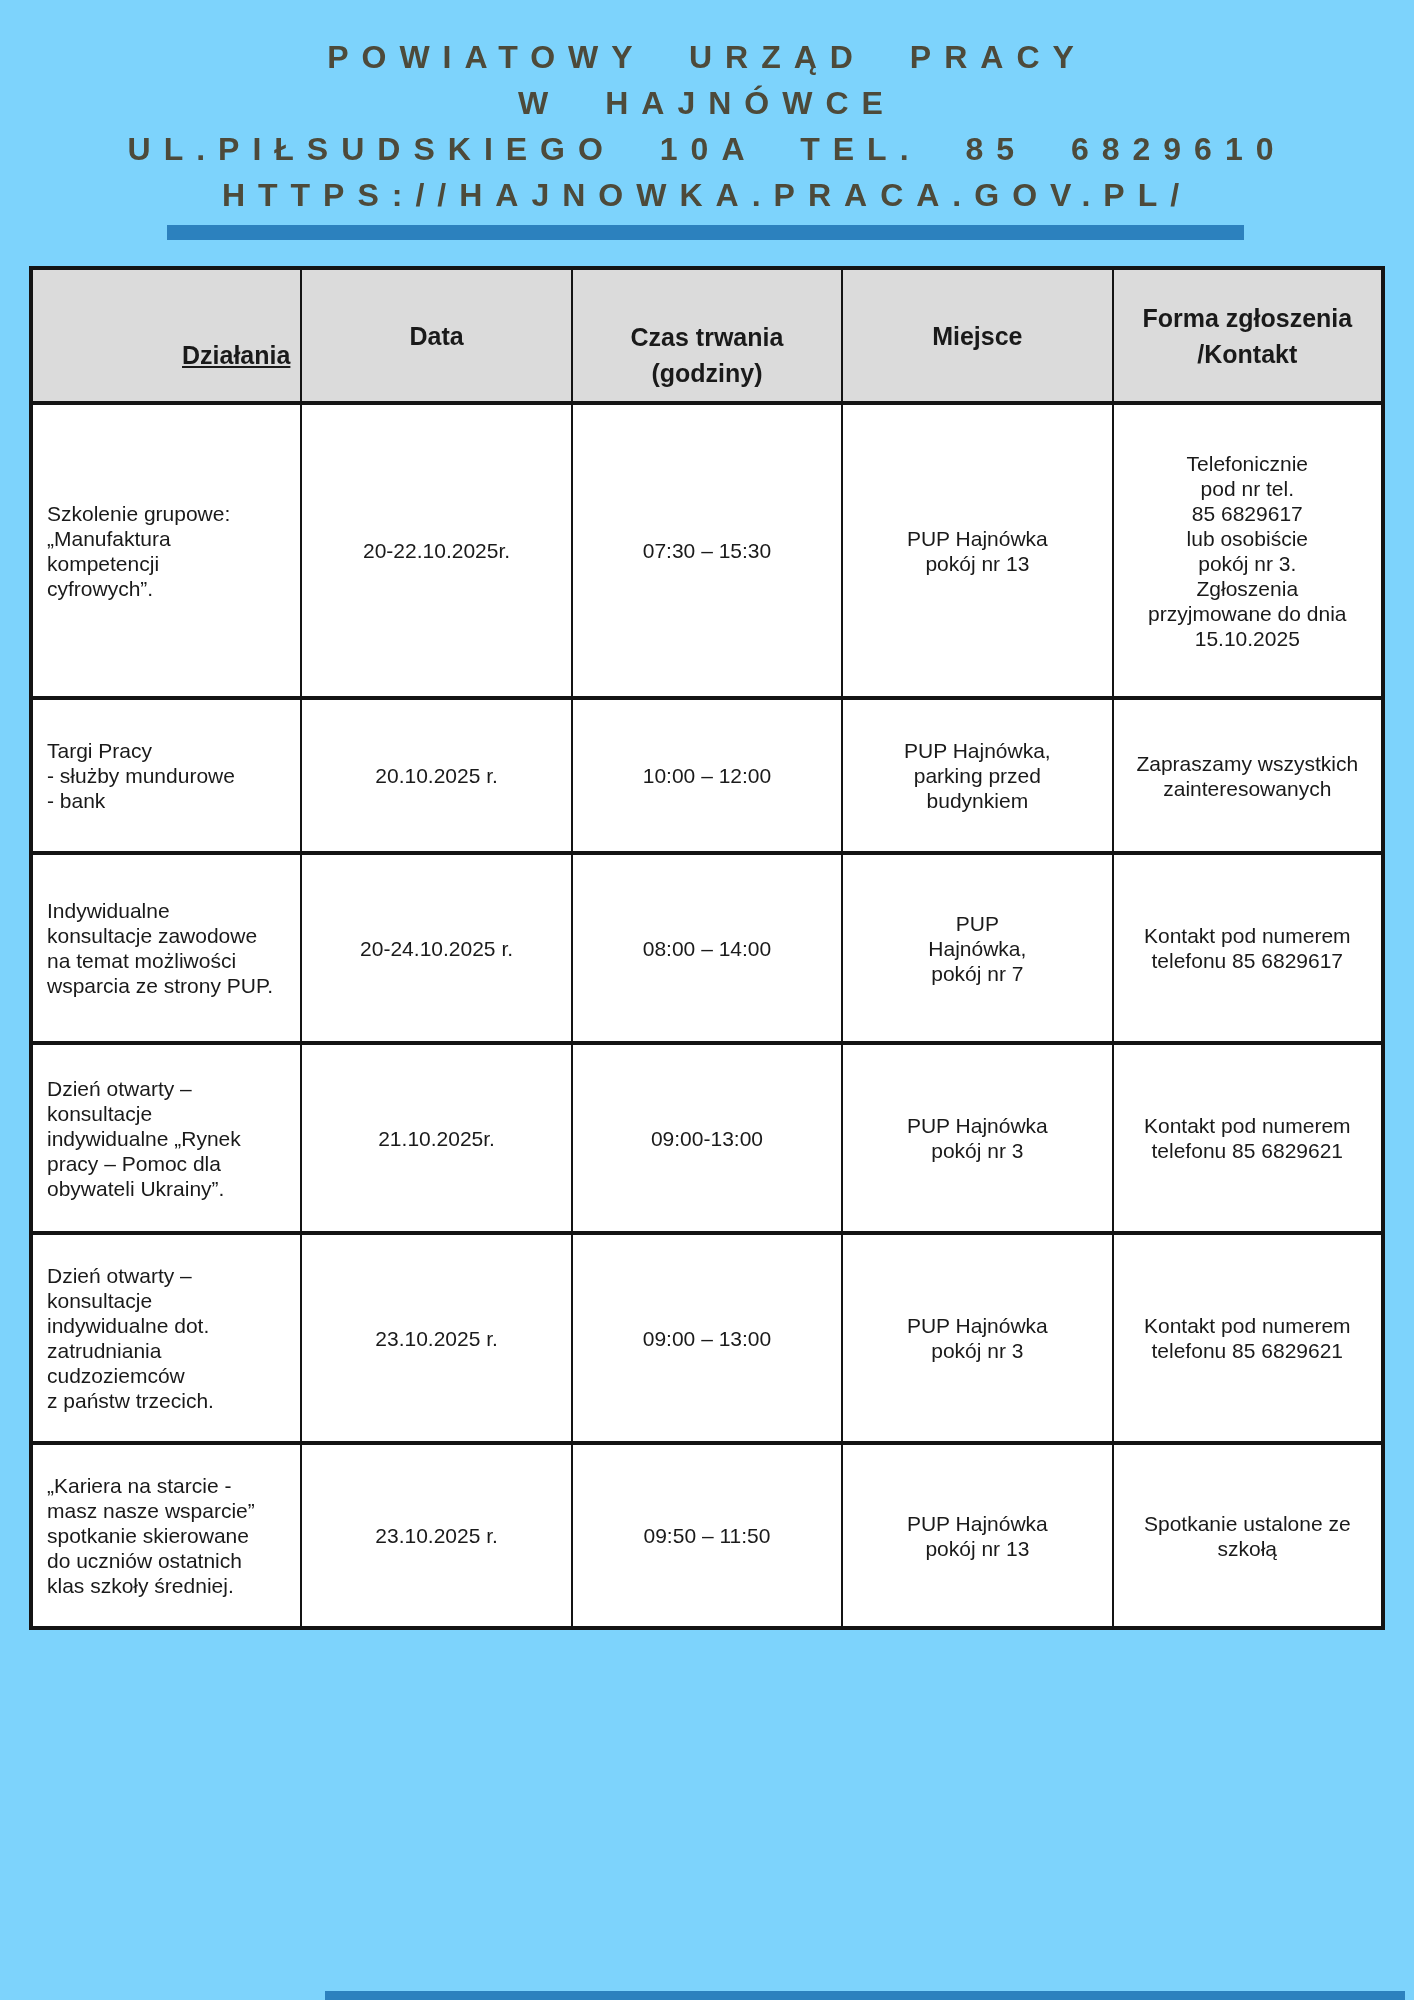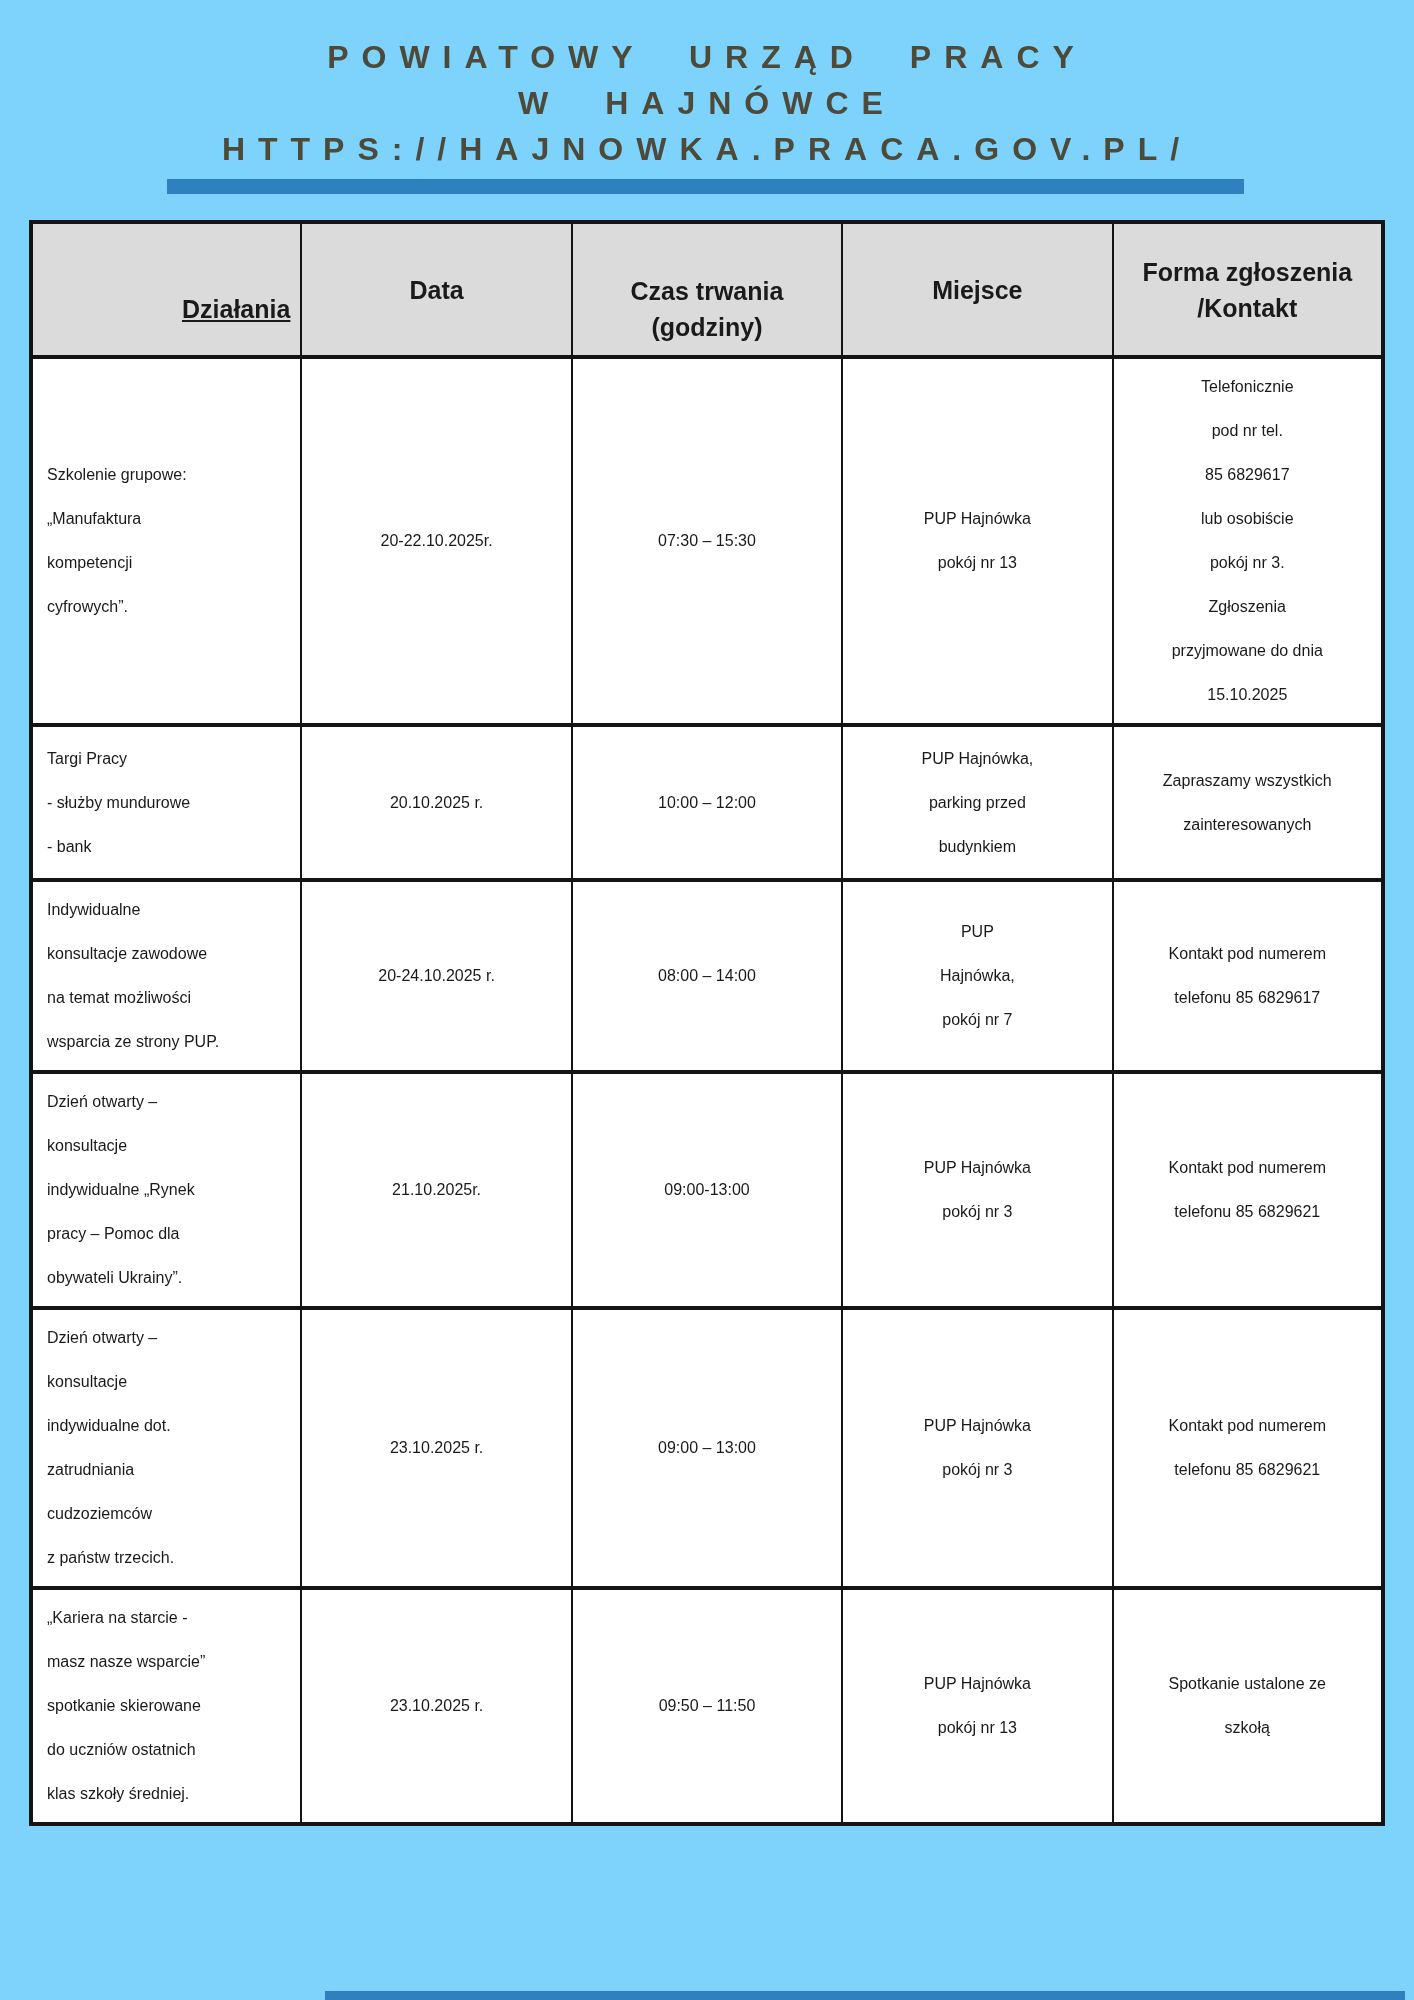--- a/index.html
+++ b/index.html
@@ -46,22 +46,22 @@
     border:4px solid #141414;
     background:#ffffff;
     color:#1A1A1A;
   }
   .schedule col{width:20%;}
   .schedule th,.schedule td{
     border-left:2px solid #141414;
     border-top:4px solid #141414;
     vertical-align:middle;
     white-space:pre-line;
-    font-size:16px;
-    line-height:44px;
+    font-size:21px;
+    line-height:25px;
     padding:6px 10px;
     box-sizing:border-box;
   }
   .schedule th{
     background:#DBDBDB;
     font-weight:bold;
     text-align:center;
     height:135px;
     font-size:25px;
     line-height:36px;
@@ -79,20 +79,21 @@
   tr.r7{height:185px;}
 </style>
 </head>
 <body>
 
 <div class="page">
 
   <div class="masthead">
     <div class="masthead-line">POWIATOWY URZĄD PRACY</div>
     <div class="masthead-line">W HAJNÓWCE</div>
+    <div class="masthead-line">UL.PIŁSUDSKIEGO 10A TEL. 85 6829610</div>
     <div class="masthead-line">HTTPS://HAJNOWKA.PRACA.GOV.PL/</div>
   </div>
 
   <div class="accent-bar-top"></div>
 
   <table class="schedule">
     <colgroup>
         <col>
         <col>
         <col>

